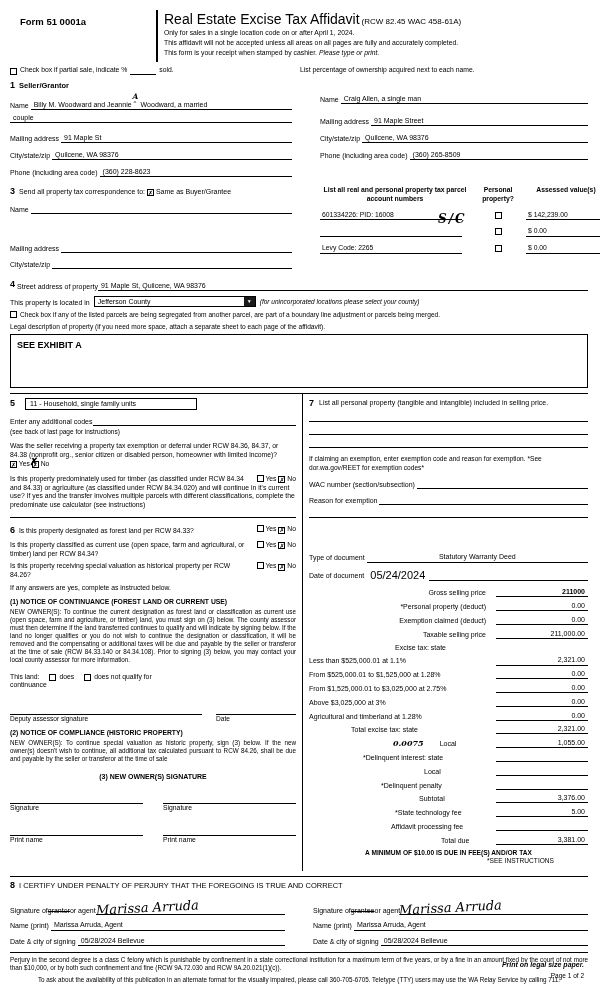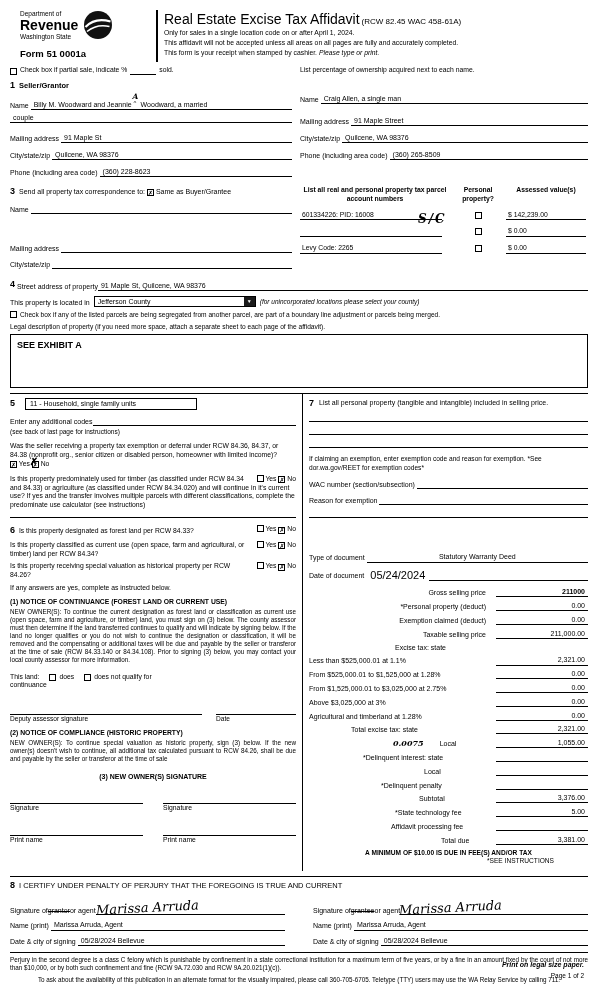--- a/index.html
+++ b/index.html
@@ -24,21 +24,21 @@
   .form-no { font-size:9.5px; font-weight:bold; margin-top:6px; padding-left:10px; }
   .vrule { width:2px; background:#000; height:52px; margin:0 6px; flex:none; }
   .ttl { font-size:14px; font-weight:normal; }
   .ttl-sfx { font-size:8px; font-weight:normal; }
   .hnote { font-size:6.8px; line-height:1.45; }
   
   .prow { display:flex; align-items:flex-end; margin-top:4px; font-size:6.8px; gap:3px; }
   .prow .blank { width:26px; min-height:8px; }
   .prow-right { margin-left:auto; width:288px; }
   
-  .cols { display:flex; margin-top:5px; }
+  .cols { display:flex; margin-top:5px;gap:20px; }
   .cl { width:290px; flex:none; padding-right:8px; }
   .cr { flex:1; }
   .sec-no { font-weight:bold; font-size:9px; padding-right:2px; }
   .sec-t { font-weight:bold; font-size:7.5px; }
   .fline { display:flex; align-items:flex-end; margin-top:7px; }
   .fline .lab { flex:none; padding-right:2px; white-space:nowrap; }
   .ins { position:relative; display:inline-block; width:9px; height:8px; }
   .ins-ch { position:absolute; top:-7px; left:1px; font-size:7.5px; }
   .ins-caret { position:absolute; top:1px; left:2px; font-size:6px; }
   
@@ -124,34 +124,20 @@
   .print-note { font-size:7px; font-weight:bold; font-style:italic; }
   .pageno { font-size:6.5px; margin-top:2px; }
 </style>
 </head>
 <body>
 
 <div class="page">
 
   <div class="hdr">
     <div class="hdr-left">
-      <div class="logo-row">
-        <div>
-          <div class="dept1">Department of</div>
-          <div class="dept2">Revenue</div>
-          <div class="dept3">Washington State</div>
-        </div>
-        <span>
-          <svg width="30" height="30" viewBox="0 0 30 30" aria-hidden="true">
-            <circle cx="15" cy="15" r="14" fill="#111"></circle>
-            <path d="M2.5 17 Q12 7 27.5 11.5" stroke="#fff" stroke-width="2.2" fill="none"></path>
-            <path d="M4 21.5 Q14 13.5 26.5 16.5" stroke="#fff" stroke-width="1.6" fill="none"></path>
-          </svg>
-        </span>
-      </div>
       <div class="form-no">Form 51 0001a</div>
     </div>
     <div class="vrule"></div>
     <div>
       <div>
         <span class="ttl">Real Estate Excise Tax Affidavit</span>
         <span class="ttl-sfx">(RCW 82.45 WAC 458-61A)</span>
       </div>
       <div class="hnote">Only for sales in a single location code on or after April 1, 2024.</div>
       <div class="hnote">This affidavit will not be accepted unless all areas on all pages are fully and accurately completed.</div>
@@ -524,21 +510,21 @@
         <span class="tval">3,381.00</span>
       </div>
       <div class="minnote">A MINIMUM OF $10.00 IS DUE IN FEE(S) AND/OR TAX</div>
       <div class="seeins">*SEE INSTRUCTIONS</div>
     </div>
   </div>
 
   <div class="s8">
     <div class="s8h">
       <span class="sec-no">8</span>
-      <span class="b">I CERTIFY UNDER PENALTY OF PERJURY THAT THE FOREGOING IS TRUE AND CURRENT</span>
+      <span class="b">I CERTIFY UNDER PENALTY OF PERJURY THAT THE FOREGOING IS TRUE AND CORRECT</span>
     </div>
     <div class="certcols">
       <div class="ccol">
         <div class="sigline">
           <span class="lab">Signature of</span>
           <span class="lab strike">grantor</span>
           <span class="lab">or agent</span>
           <span class="ul grow" style="min-height:9px;"></span>
           <span class="script">Marissa Arruda</span>
         </div>

